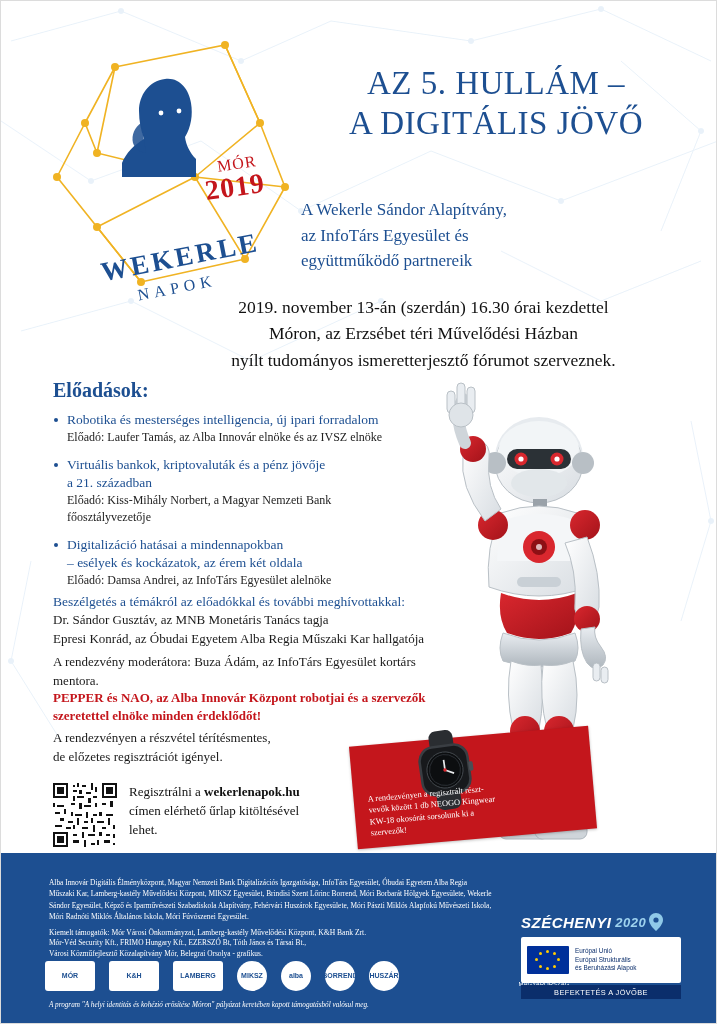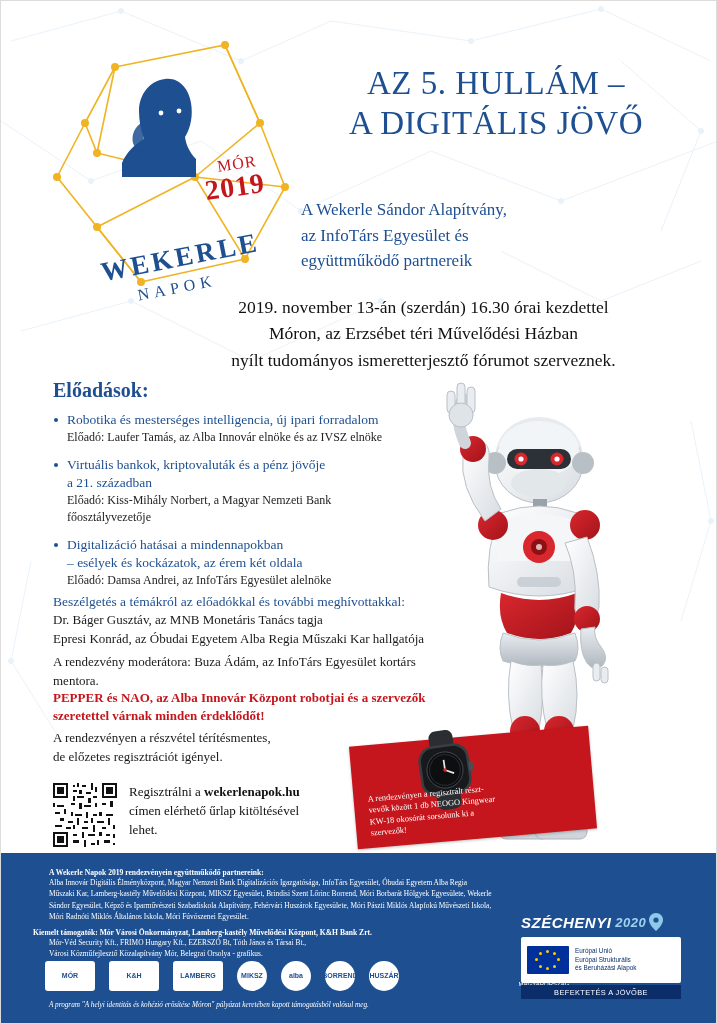--- a/index.html
+++ b/index.html
@@ -134,22 +134,22 @@
   }
   .f-head{
     position:absolute;left:48px;top:866px;width:430px;
     font-size:7.6px;font-weight:bold;color:#fff;line-height:1.45;
   }
   .f-body{
     position:absolute;left:48px;top:876px;width:445px;
     font-size:7.4px;color:#fff;line-height:1.52;
   }
   .f-head2{
-    position:absolute;left:32px;top:926px;width:445px;
-    font-size:7.6px;font-weight:bold;color:#fff;line-height:1.45;
+    position:absolute;left:48px;top:926px;width:445px;
+    font-size:7.6px;font-weight:normal;color:#fff;line-height:1.45;
   }
   .f-body2{
     position:absolute;left:48px;top:936px;width:445px;
     font-size:7.4px;color:#fff;line-height:1.52;
   }
   .f-note{
     position:absolute;left:48px;top:1000px;width:480px;
     font-size:7.2px;font-style:italic;color:#fff;
   }
   .logostrip{
@@ -300,31 +300,31 @@
     </div>
     <div class="bullet-item">
       <div class="b-title">Digitalizáció hatásai a mindennapokban</div>
       <div class="b-title">– esélyek és kockázatok, az érem két oldala</div>
       <div class="b-sub">Előadó: Damsa Andrei, az InfoTárs Egyesület alelnöke</div>
     </div>
   </div>
 
   <div class="block" style="top:592px">
     <div class="blk-head">Beszélgetés a témákról az előadókkal és további meghívottakkal:</div>
-    <div class="blk-line">Dr. Báger Gusztáv, az MNB Monetáris Tanács tagja</div>
+    <div class="blk-line">Dr. Sándor Gusztáv, az MNB Monetáris Tanács tagja</div>
     <div class="blk-line">Epresi Konrád, az Óbudai Egyetem Alba Regia Műszaki Kar hallgatója</div>
   </div>
 
   <div class="block" style="top:652px">
     <div class="blk-line">A rendezvény moderátora: Buza Ádám, az InfoTárs Egyesület kortárs mentora.</div>
   </div>
 
   <div class="block" style="top:688px">
     <div class="blk-red">PEPPER és NAO, az Alba Innovár Központ robotjai és a szervezők</div>
-    <div class="blk-red">szeretettel várnak minden érdeklődőt!</div>
+    <div class="blk-red">szeretettel elnöke minden érdeklődőt!</div>
   </div>
 
   <div class="block" style="top:728px">
     <div class="blk-line">A rendezvényen a részvétel térítésmentes,</div>
     <div class="blk-line">de előzetes regisztrációt igényel.</div>
   </div>
 
   <div class="qr">
     <svg width="64" height="64" viewBox="0 0 29 29" shape-rendering="crispEdges">
       <rect width="29" height="29" fill="#fff"></rect>
@@ -506,21 +506,20 @@
   </svg>
   <div class="prize-text">
     <div>A rendezvényen a regisztrált részt-</div>
     <div>vevők között 1 db NEOGO Kingwear</div>
     <div>KW-18 okosórát sorsolunk ki a</div>
     <div>szervezők!</div>
   </div>
 
   <div class="footer"></div>
 
-  <div class="f-head">A Wekerle Napok 2019 rendezvényein együttműködő partnereink:</div>
   <div class="f-body">Alba Innovár Digitális Élményközpont, Magyar Nemzeti Bank Digitalizációs Igazgatósága, InfoTárs Egyesület, Óbudai Egyetem Alba Regia Műszaki Kar, Lamberg-kastély Művelődési Központ, MIKSZ Egyesület, Brindisi Szent Lőrinc Borrend, Móri Borbarát Hölgyek Egyesülete, Wekerle Sándor Egyesület, Képző és Iparművészeti Szabadiskola Alapítvány, Fehérvári Huszárok Egyesülete, Móri Pászti Miklós Alapfokú Művészeti Iskola, Móri Radnóti Miklós Általános Iskola, Móri Fúvószenei Egyesület.</div>
   <div class="f-head2">Kiemelt támogatók: Mór Városi Önkormányzat, Lamberg-kastély Művelődési Központ, K&amp;H Bank Zrt.</div>
   <div class="f-body2">
     <div>Mór-Véd Security Kft., FRIMO Hungary Kft., EZERSZÓ Bt, Tóth János és Társai Bt.,</div>
     <div>Városi Közműfejlesztő Közalapítvány Mór, Belegrai Orsolya - grafikus.</div>
   </div>
 
   <div class="logostrip">
     <div class="minilogo">MÓR</div>
     <div class="minilogo">K&amp;H</div>

